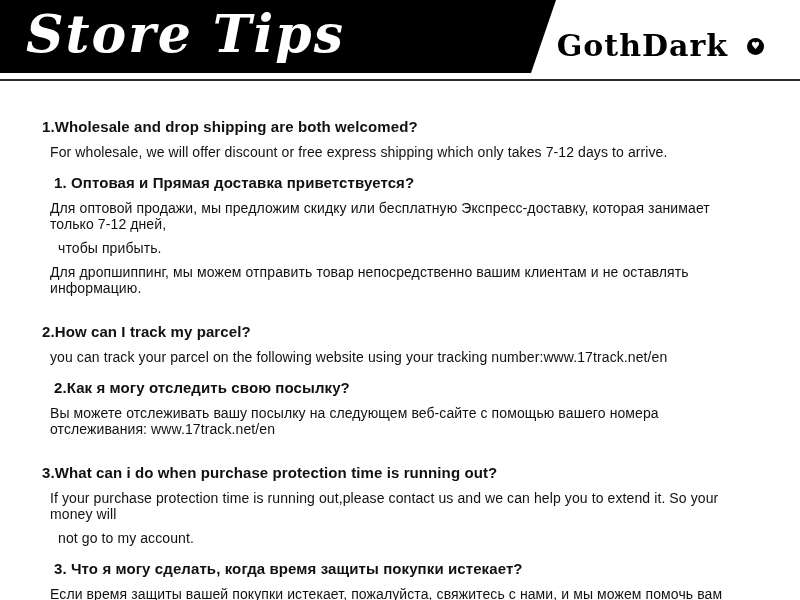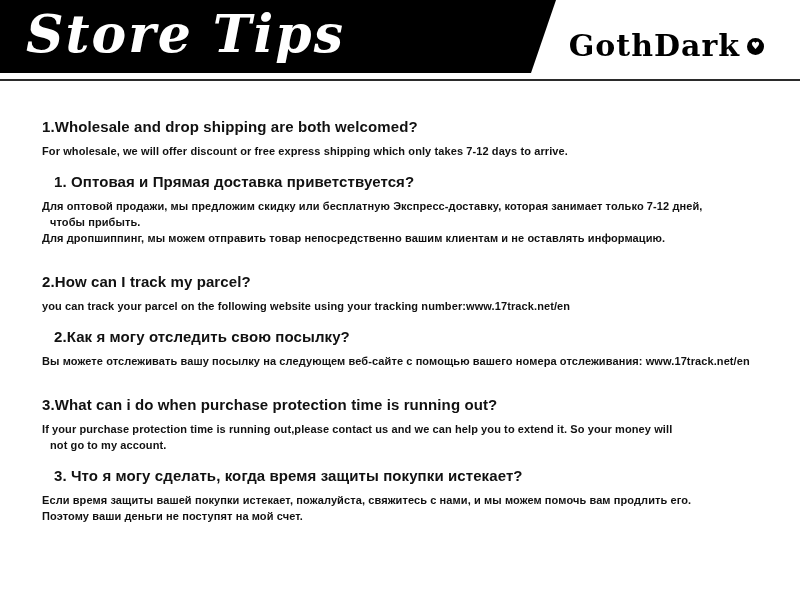--- a/index.html
+++ b/index.html
@@ -24,21 +24,21 @@
     position: absolute; top: 2px; left: 26px;
     font-family: "DejaVu Serif", serif;
     font-style: italic; font-weight: bold;
     font-size: 52px; line-height: 64px;
     letter-spacing: 2px;
     color: #ffffff;
     white-space: nowrap;
   }
   .brand {
     position: absolute; top: 31px; right: 36px;
-    display: flex; align-items: center; gap: 7px;
+    display: flex; align-items: center; gap: 19px;
   }
   .brand-text {
     font-family: "DejaVu Serif", serif;
     font-weight: bold; font-size: 30px; line-height: 30px;
     letter-spacing: 1px;
     color: #000000; white-space: nowrap;
   }
   .heart-badge {
     width: 17px; height: 17px; border-radius: 50%;
     background: #000000;
@@ -58,22 +58,22 @@
   
   main { padding: 36px 38px 0 42px; }
   .sec + .sec { margin-top: 26px; }
   .q {
     font-size: 15px; font-weight: bold;
     line-height: 19px; margin: 0 0 7px 0;
     letter-spacing: 0.1px;
   }
   .q-ru { margin-top: 13px; margin-left: 12px; }
   .line {
-    font-size: 11px; font-weight: bold;
-    line-height: 16px; margin: 0;
+    font-size: 14px; font-weight: normal;
+    line-height: 16px; margin: 8px;
     letter-spacing: 0.1px;
   }
   .indent { padding-left: 8px; }
 </style>
 </head>
 <body>
 
 <div class="page">
 
   <header>

